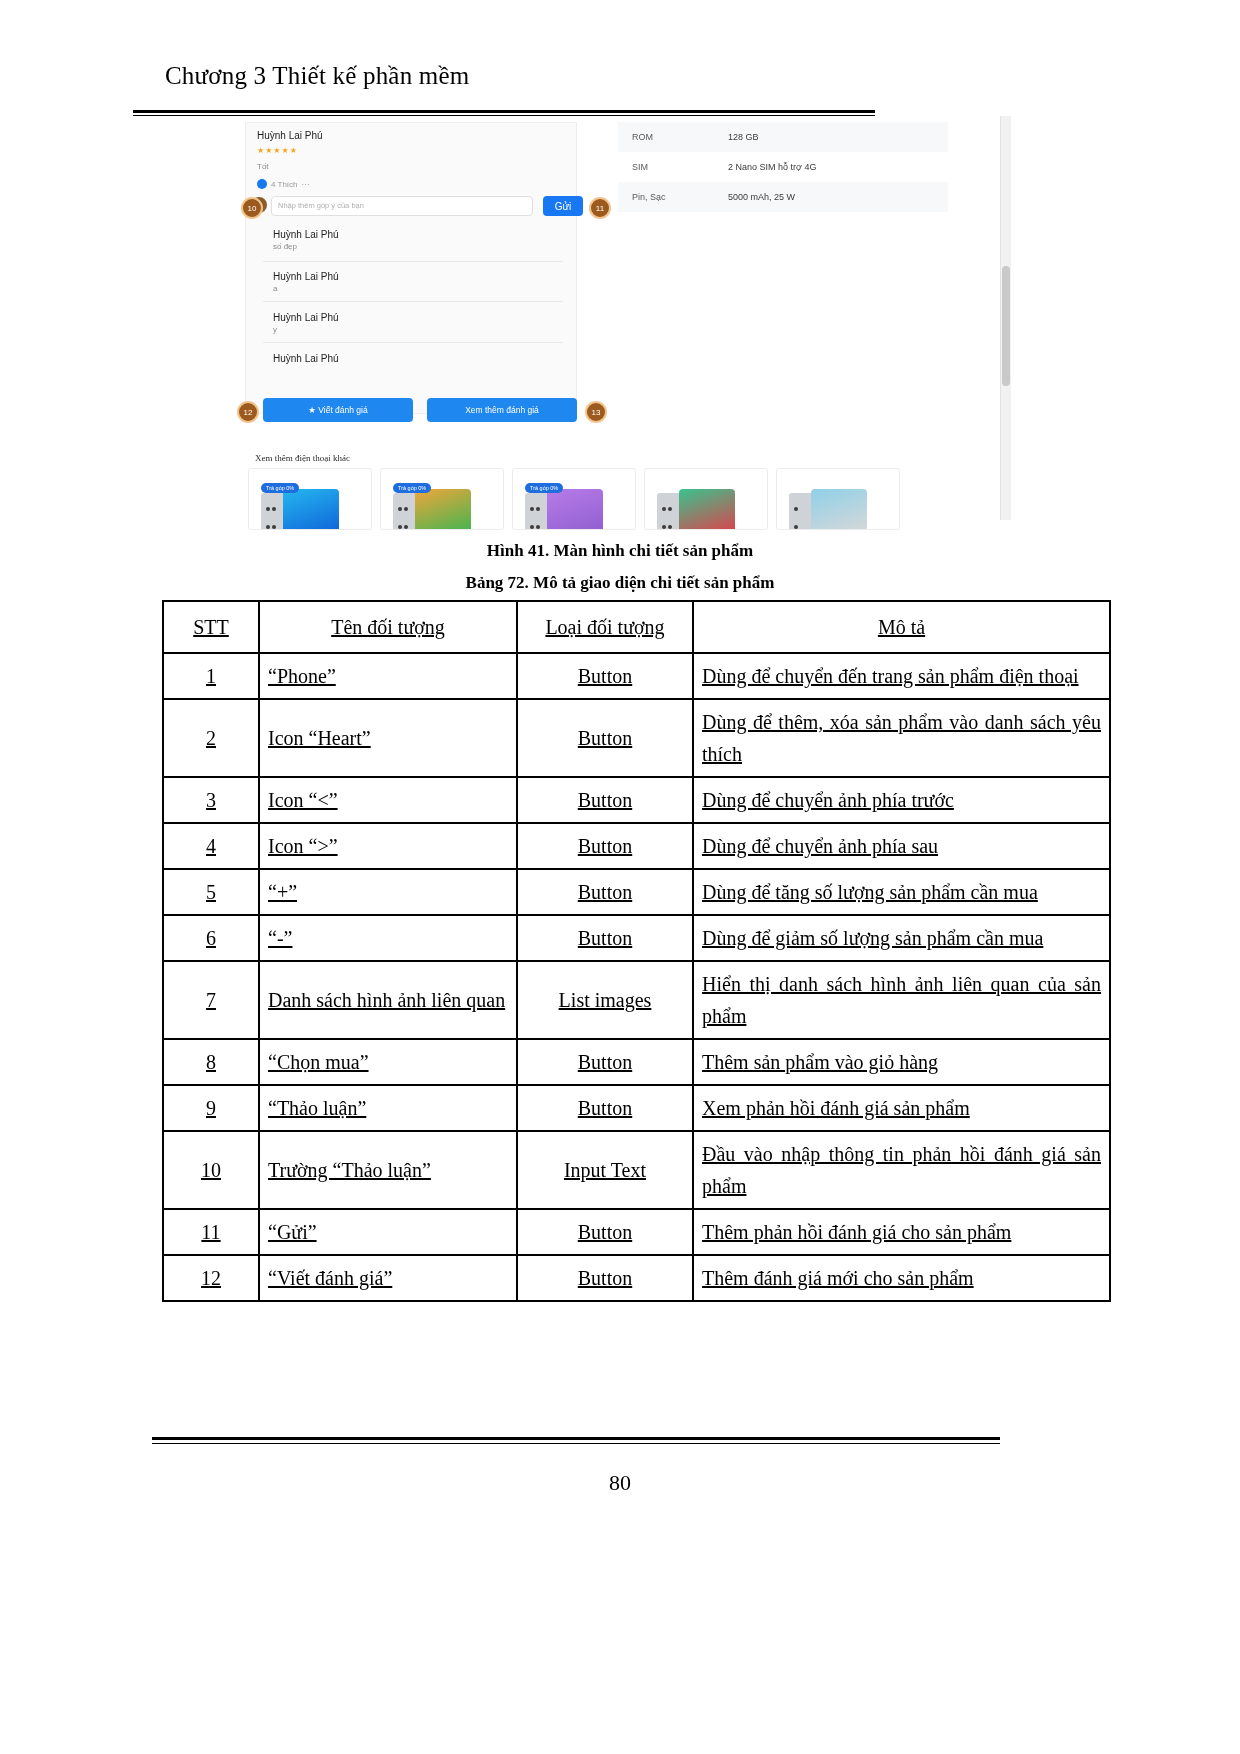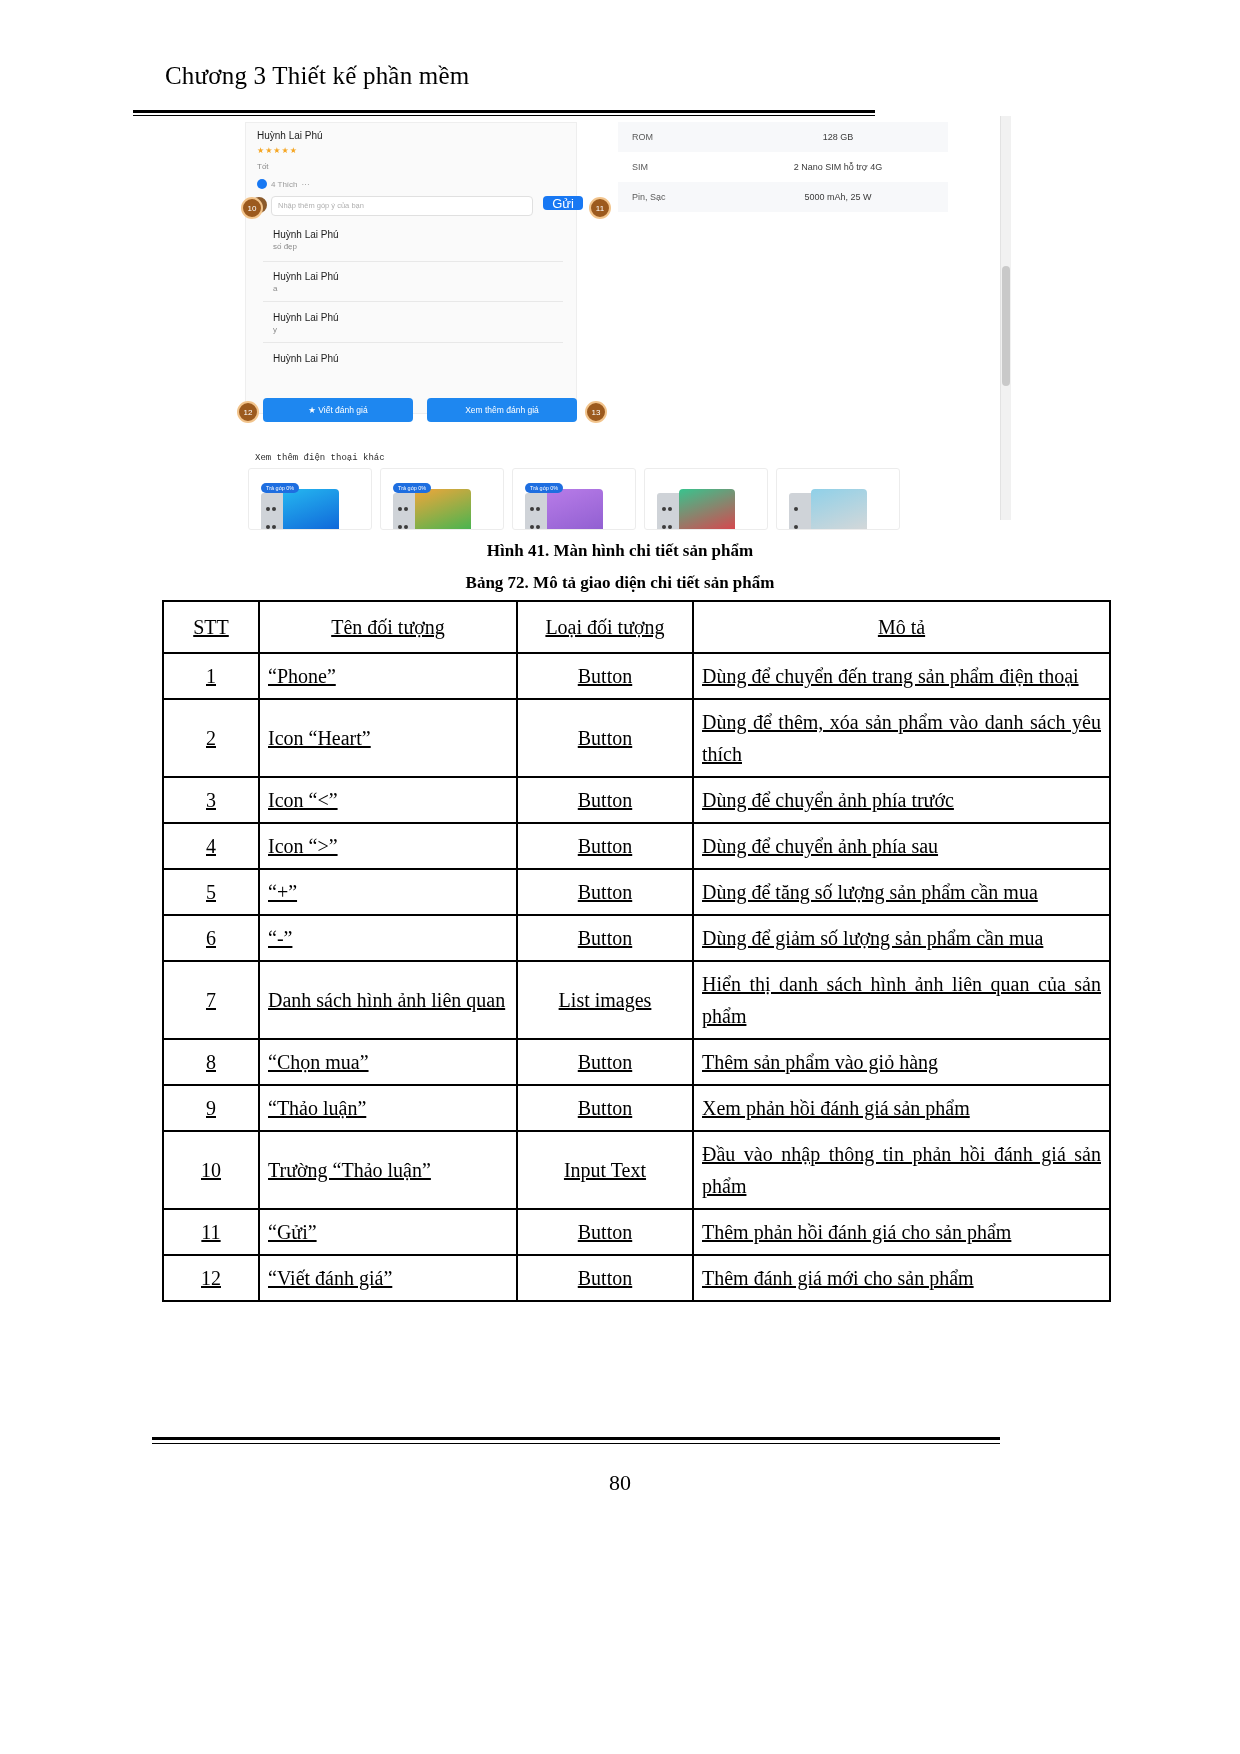--- a/index.html
+++ b/index.html
@@ -153,26 +153,26 @@
     position: absolute;
     left: 6px; top: 4px;
     font-family: "Liberation Sans", sans-serif;
     font-size: 7.5px;
     color: #b0b0b0;
     white-space: nowrap;
   }
   .send-btn {
     position: absolute;
     left: 410px; top: 80px;
-    width: 40px; height: 14px;
+    width: 40px; height: 20px;
     background: #1878f3;
     border-radius: 4px;
     color: #fff;
     font-family: "Liberation Sans", sans-serif;
-    font-size: 13px;
+    font-size: 10px;
     display: flex; align-items: center; justify-content: center;
   }
 
   
   .spec-table {
     position: absolute;
     left: 485px;
     top: 6px;
     width: 330px;
   }
@@ -180,40 +180,40 @@
     display: flex;
     height: 30px;
     align-items: center;
     font-family: "Liberation Sans", sans-serif;
     font-size: 9px;
     color: #5a5a5a;
   }
   .spec-row:nth-child(odd) { background: #f7f8fa; }
   .spec-row:nth-child(even) { background: #ffffff; }
   .spec-k { width: 110px; padding-left: 14px; box-sizing: border-box; }
-  .spec-v { flex: 1; color: #3a3a3a; text-align: center; }
+  .spec-v { flex: 1; color: #3a3a3a; }
 
   
   .blue-btn {
     position: absolute;
     height: 24px;
     background: #1e87f0;
     border-radius: 4px;
     color: #ffffff;
     font-family: "Liberation Sans", sans-serif;
     font-size: 8.5px;
     display: flex; align-items: center; justify-content: center;
     white-space: nowrap;
   }
 
   
   .rel-head {
     position: absolute;
     left: 122px; top: 337px;
-    font-family: Liberation Mono, monospace;
+    font-family: Liberation Serif, serif;
     font-size: 9px;
     color: #2c2c2c;
     white-space: nowrap;
   }
   .rel-strip {
     position: absolute;
     left: 115px; top: 352px;
     width: 680px; height: 62px;
     display: flex; gap: 8px;
     overflow: hidden;

